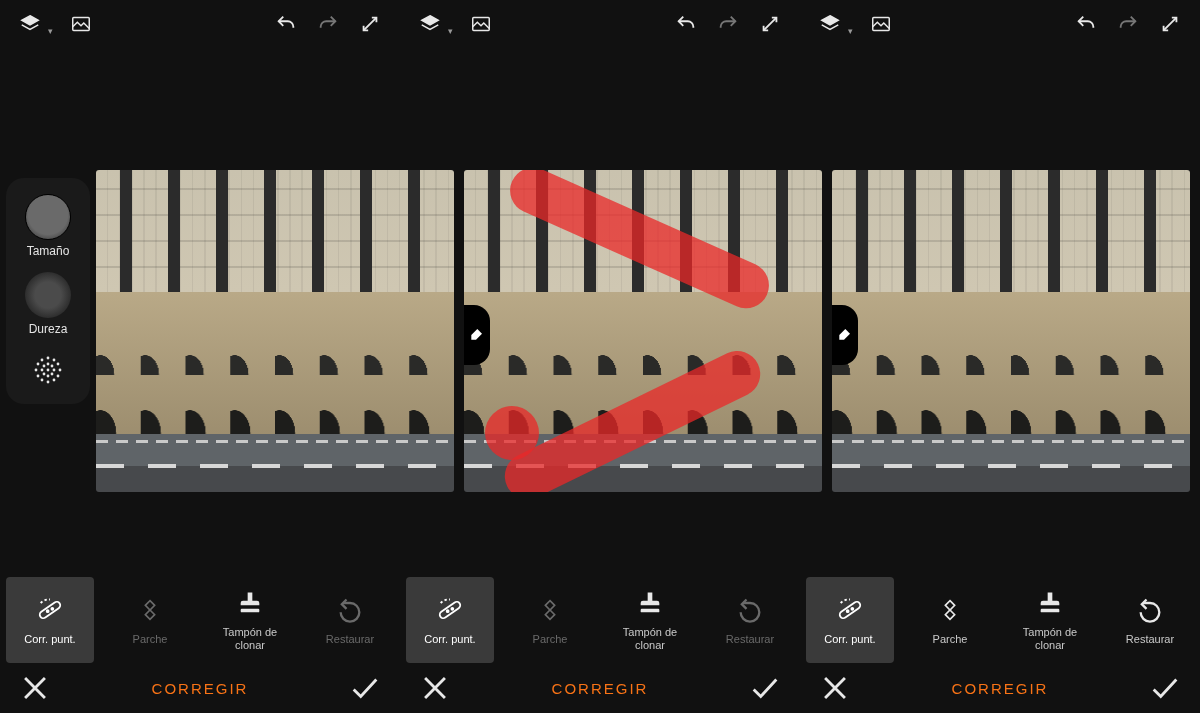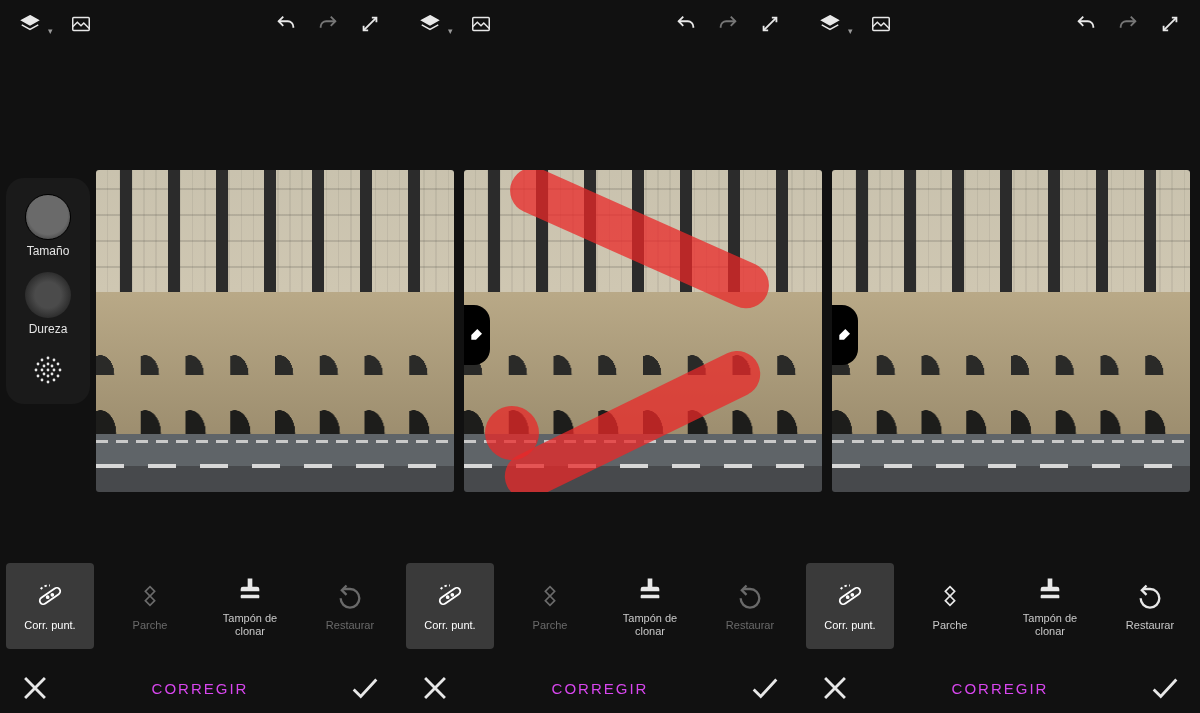--- a/index.html
+++ b/index.html
@@ -60,33 +60,33 @@
   .dock{position:absolute;left:6px;top:178px;width:84px;border-radius:18px;padding:16px 0 14px;background:#1a1a1a;display:flex;flex-direction:column;align-items:center;gap:4px}
   .dock .circ{width:46px;height:46px;border-radius:50%}
   .dock .lbl{font-size:12px;color:#e4e4e4;margin-bottom:10px}
   .dock .g1{background:radial-gradient(circle at 50% 45%,#6a6a6a 0 60%,#222 100%);border:1px solid #000}
   .dock .g2{background:radial-gradient(circle at 50% 50%,#4b4b4b 0 40%,#111 100%)}
   .dock .dots{width:40px;height:40px;display:flex;align-items:center;justify-content:center}
   .dock .dots svg{width:34px;height:34px}
 
   
   .toolrow{position:absolute;left:0;right:0;bottom:50px;height:100px;display:flex}
-  .tool-seg{flex:1;display:flex;align-items:flex-start;justify-content:center;gap:12px}
+  .tool-seg{flex:1;display:flex;align-items:flex-end;justify-content:center;gap:12px}
   .tool{width:88px;height:86px;display:flex;flex-direction:column;align-items:center;justify-content:center;gap:8px;border-radius:4px;color:#c9c9c9;cursor:pointer}
   .tool.sel{background:#3a3a3a;color:#fff}
   .tool.dis{color:#6a6a6a}
   .tool .ic{width:30px;height:30px;display:flex;align-items:center;justify-content:center}
   .tool .ic svg{width:28px;height:28px}
   .tool .tl{font-size:11px;text-align:center;line-height:1.15;white-space:pre-line}
 
   
   .confirm{position:absolute;left:0;right:0;bottom:0;height:50px;display:flex}
   .conf-seg{flex:1;display:flex;align-items:center;padding:0 18px}
   .conf-seg .x,.conf-seg .ck{width:34px;height:34px;display:flex;align-items:center;justify-content:center;cursor:pointer}
-  .conf-seg .title{flex:1;text-align:center;letter-spacing:2px;color:#d946ef;font-size:15px}
+  .conf-seg .title{flex:1;text-align:center;letter-spacing:2px;color:#f97316;font-size:15px}
 </style>
 </head>
 <body>
 
 <div class="topbar">
   <div class="top-seg">
     <span class="ic">
       <svg viewBox="0 0 24 24" fill="none" stroke="#e8e8e8" stroke-width="1.6">
           <path d="M12 3l9 5-9 5-9-5 9-5z" fill="#e8e8e8"></path>
           <path d="M3 13l9 5 9-5"></path>

